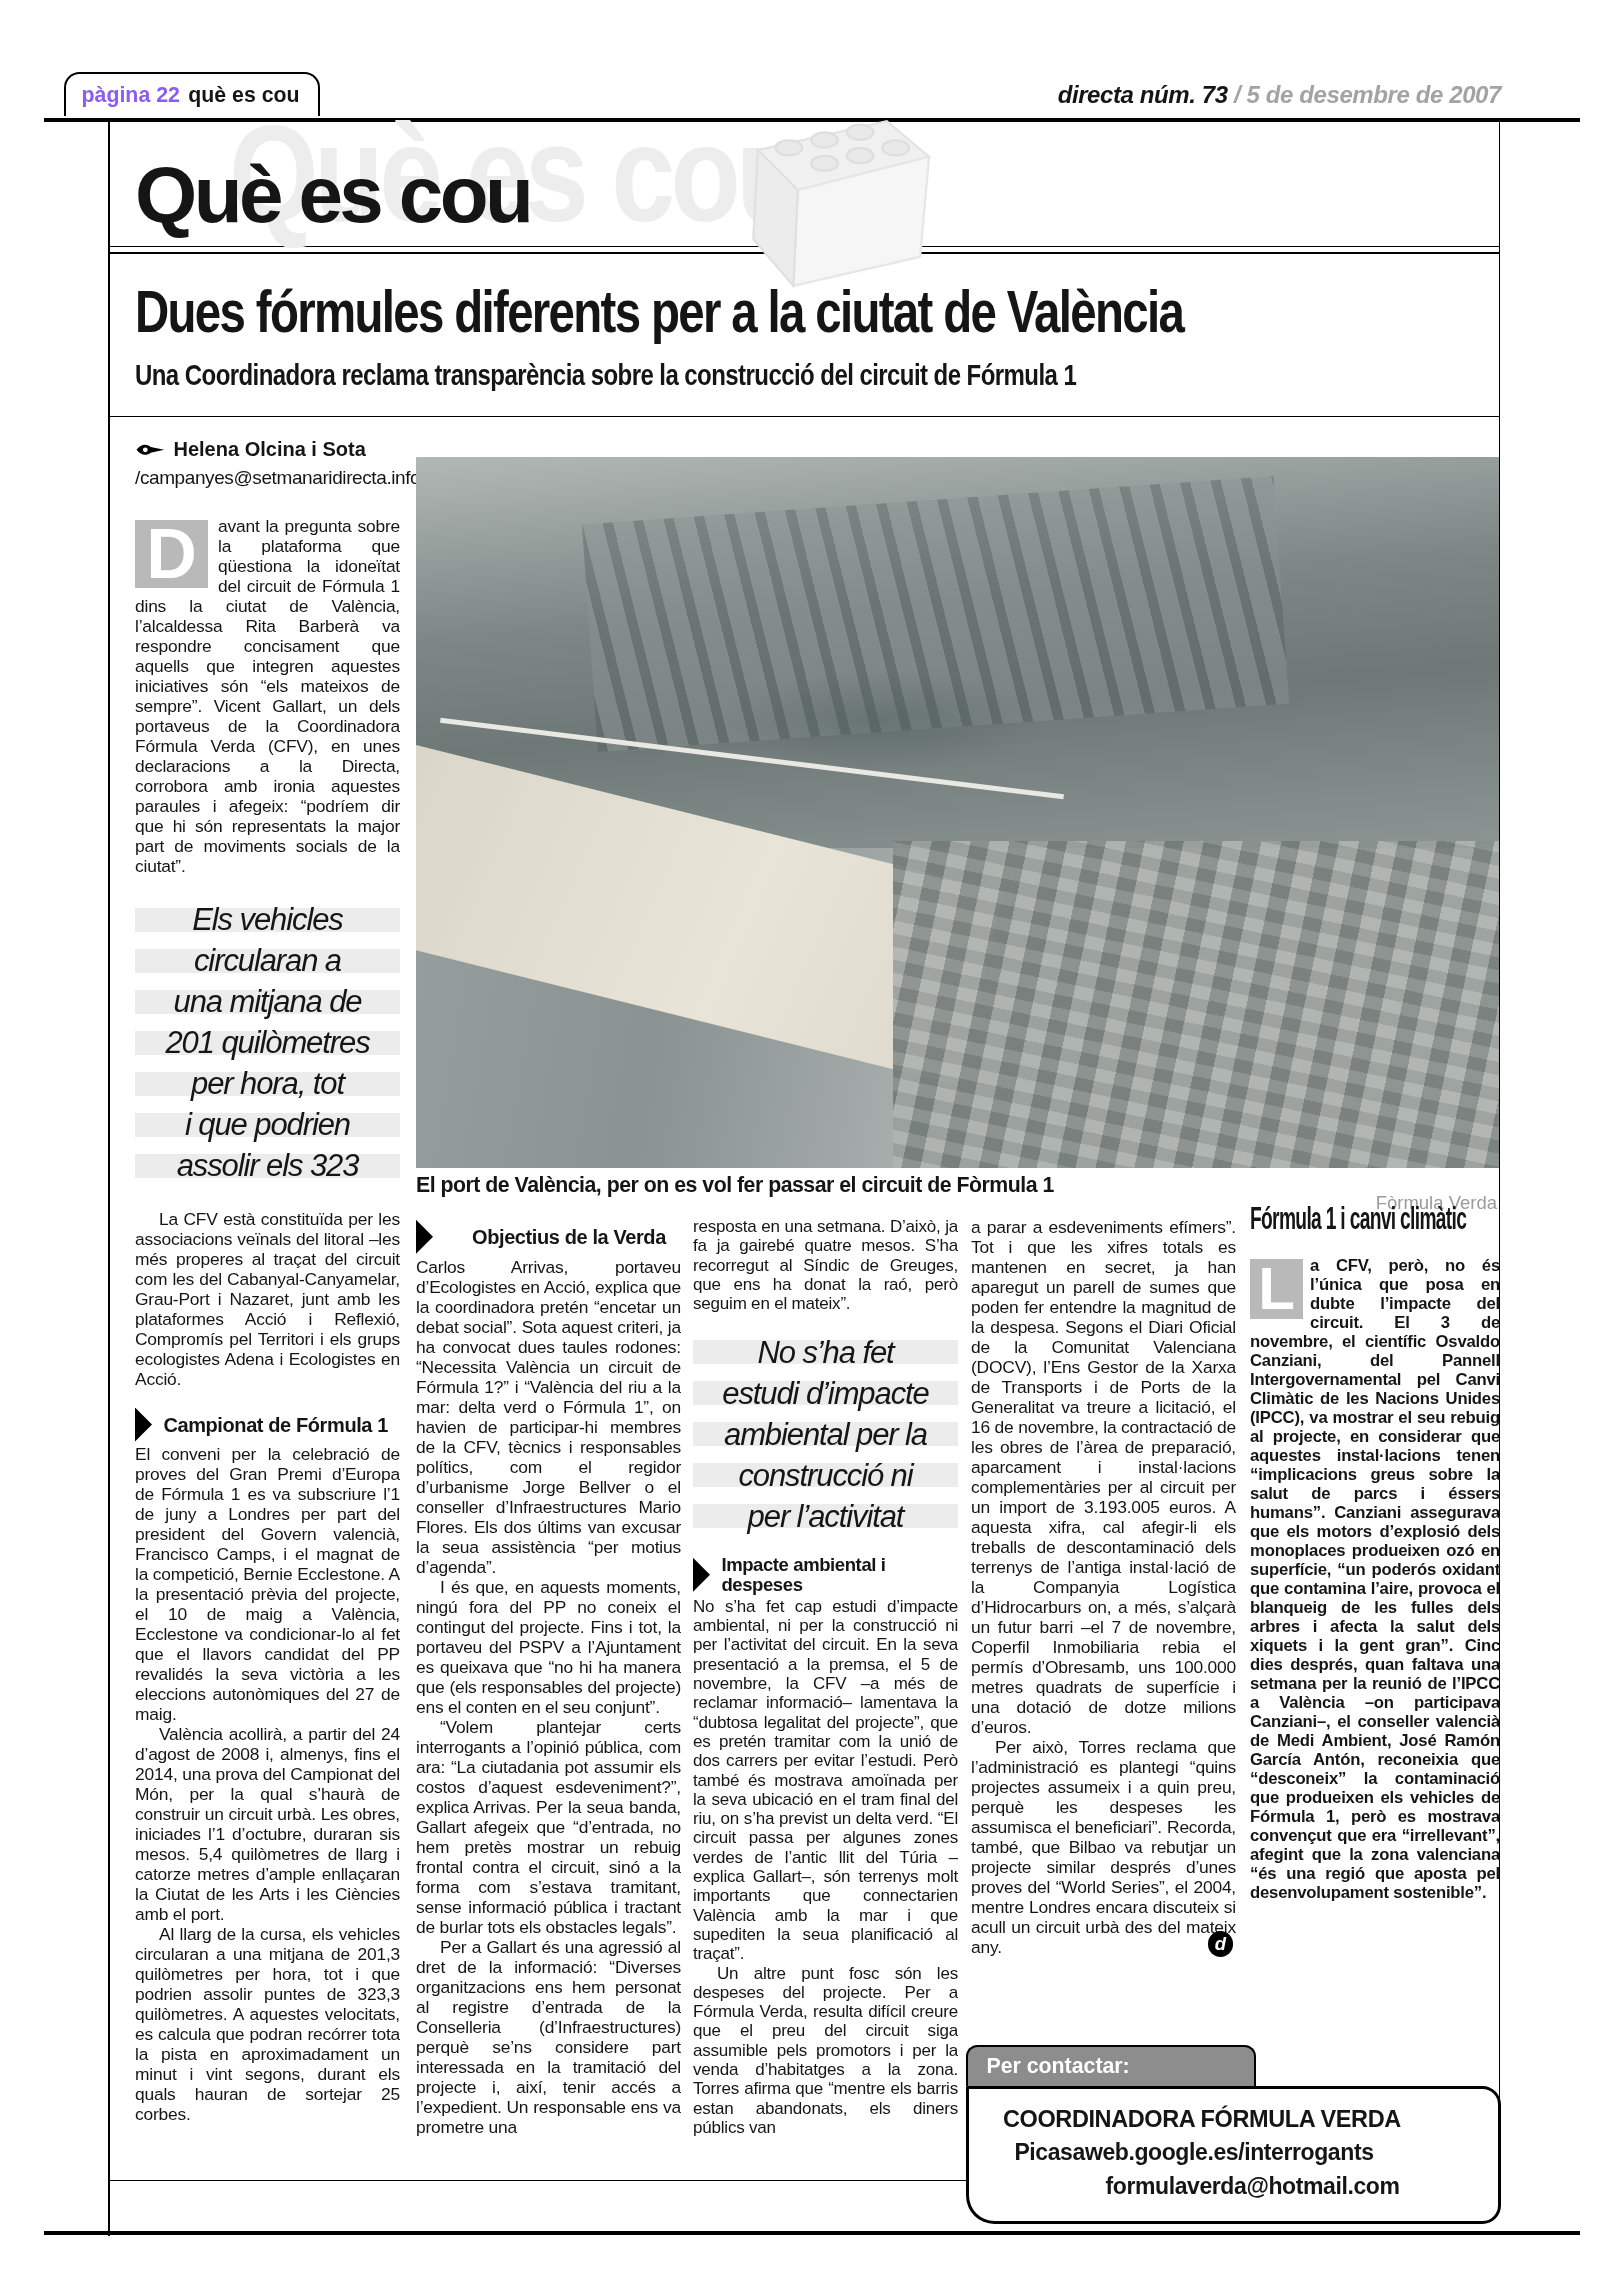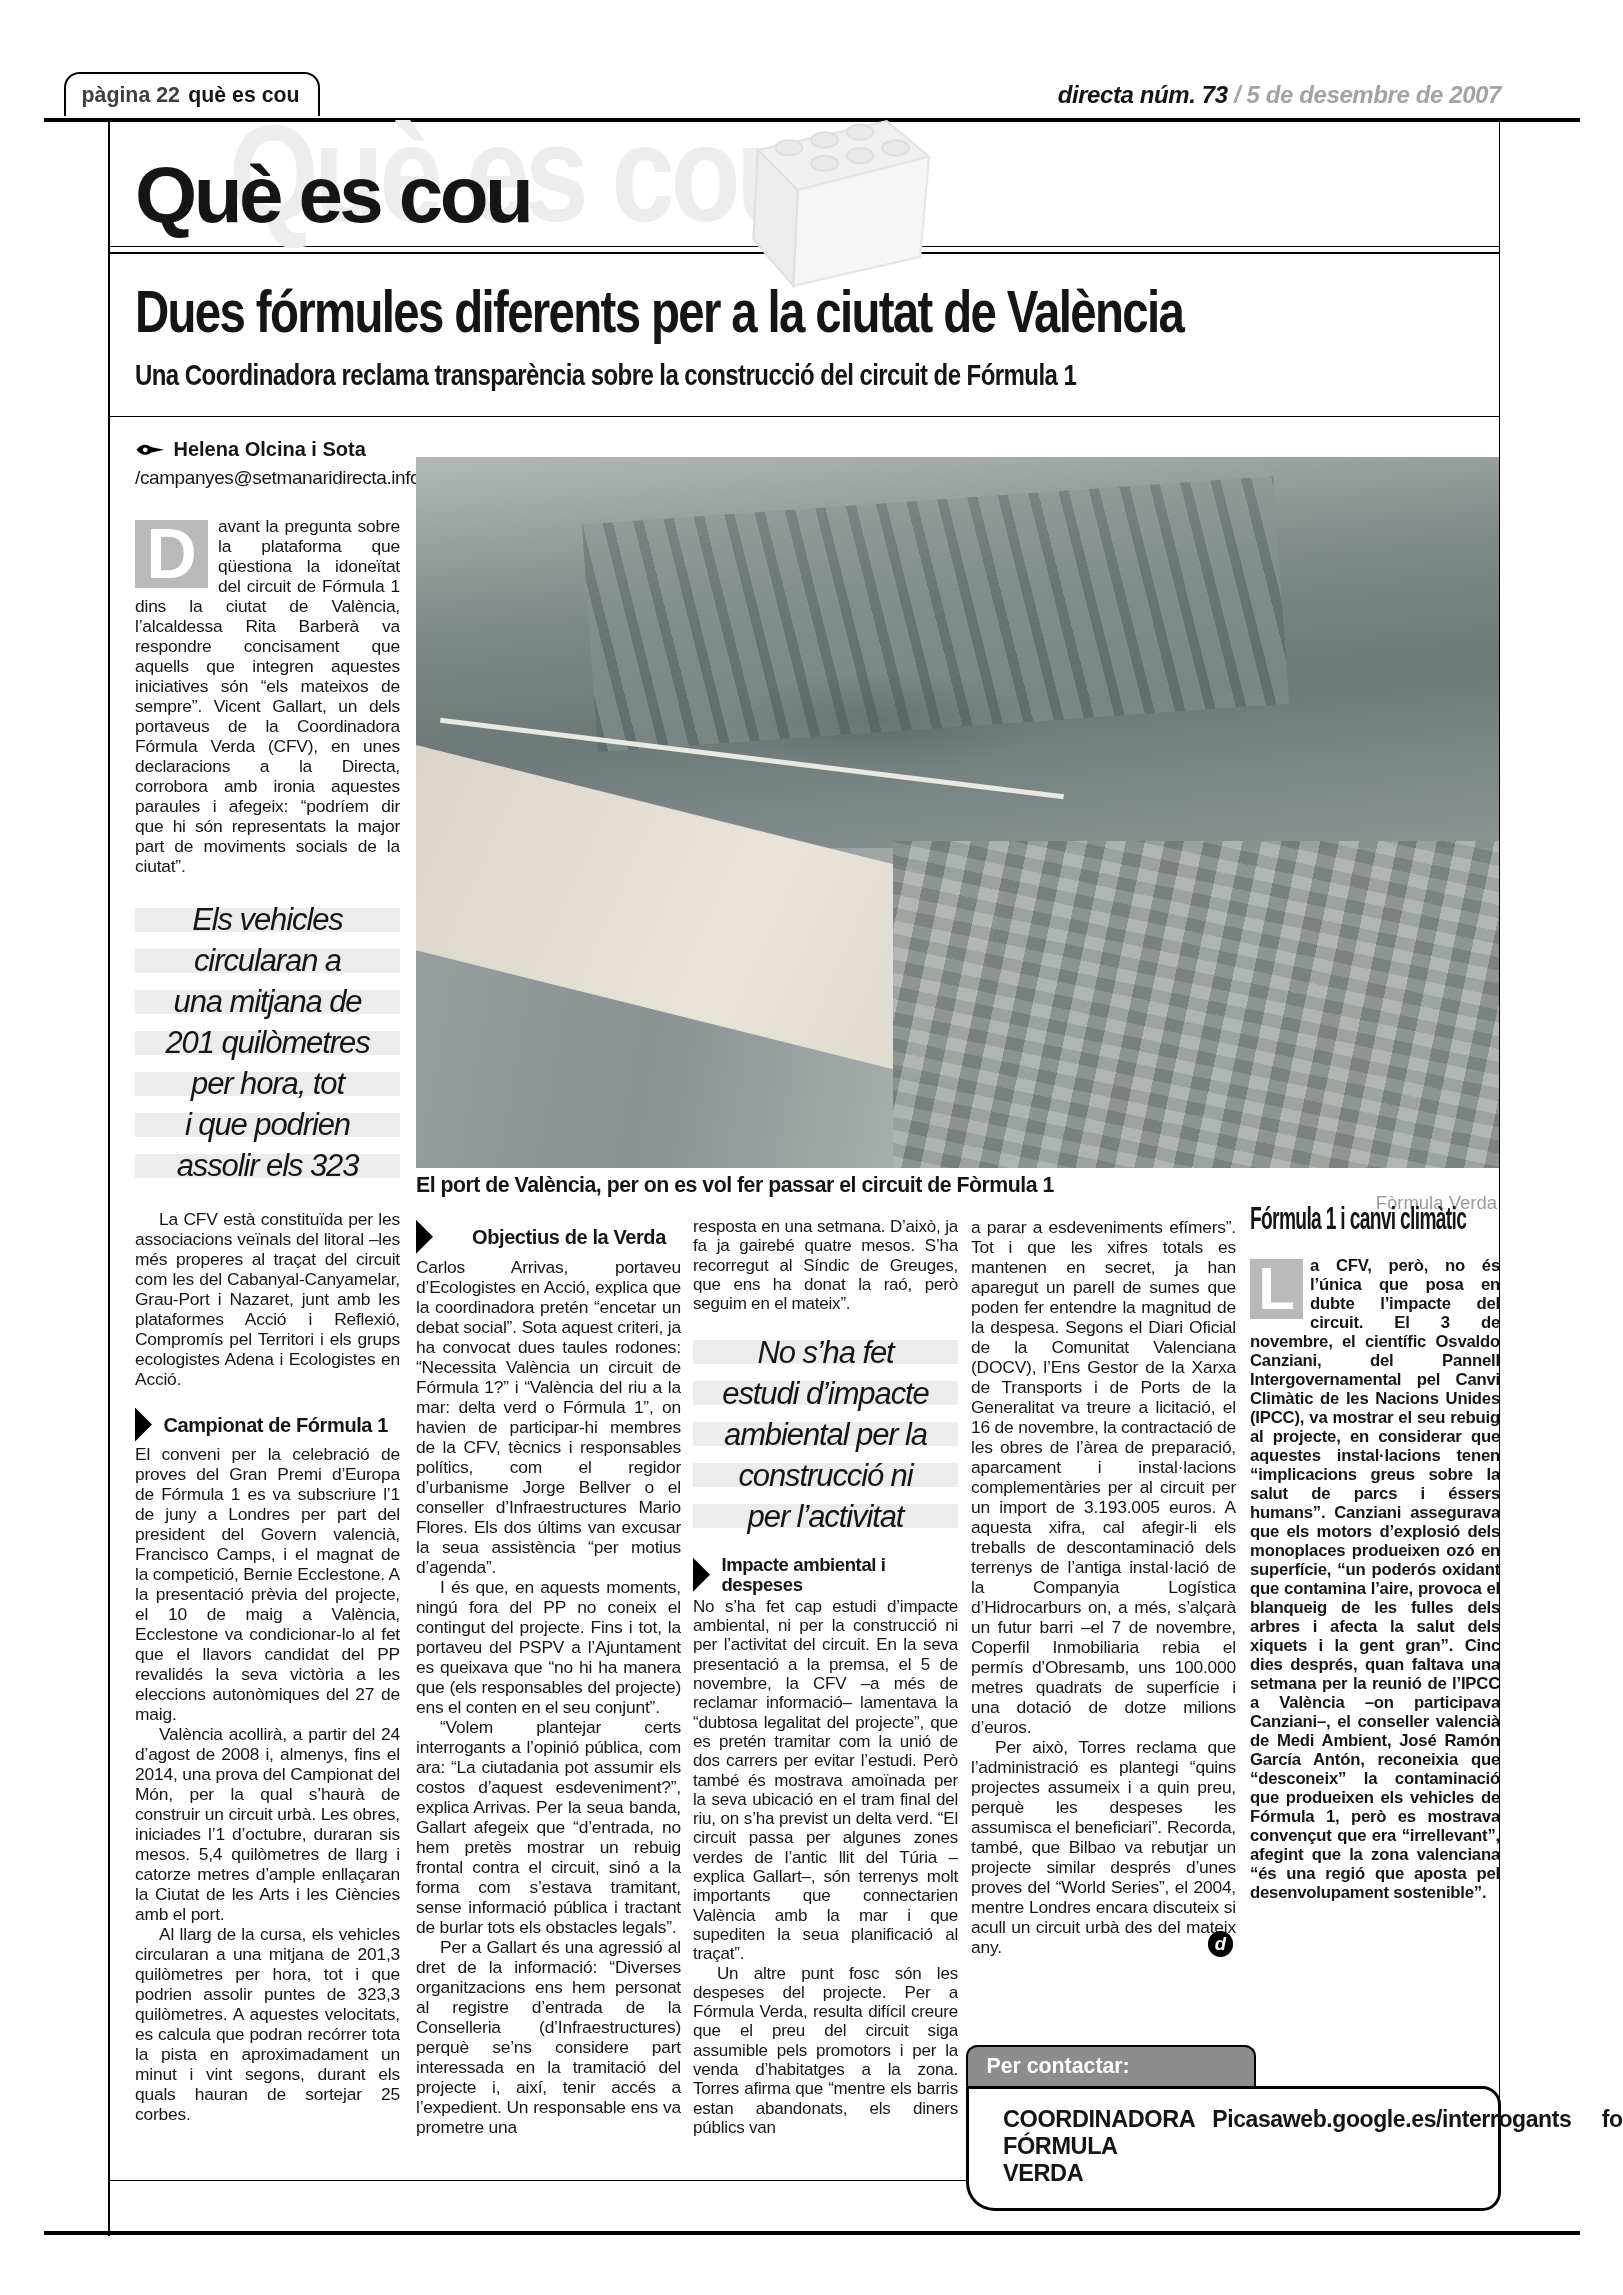--- a/index.html
+++ b/index.html
@@ -13,21 +13,21 @@
   .rule-content-bottom{position:absolute;left:108px;top:2180px;width:1392px;height:1.4px;background:#000;}
   .rule-bottom{position:absolute;left:44px;top:2231px;width:1536px;height:4.3px;background:#000;}
   .double-rule{position:absolute;left:108px;top:246px;width:1392px;height:5px;
                border-top:1.4px solid #000;border-bottom:2.8px solid #000;}
   .rule-under-headline{position:absolute;left:108px;top:416px;width:1392px;height:1.4px;background:#000;}
 
   
   .page-tab{position:absolute;left:64px;top:72px;height:44px;min-width:213px;border:2.8px solid #000;
             border-bottom:none;border-radius:15.6px 15.6px 0 0;background:#fff;display:flex;align-items:center;
             gap:8.5px;padding:0 18.5px 0 15.6px;font-weight:bold;font-size:21.3px;box-sizing:border-box;}
-  .page-tab .pg{color:#404040;}
+  .page-tab .pg{color:#8b5cf6;}
   .issue-line{position:absolute;right:122px;top:81px;font-size:24px;font-weight:bold;font-style:italic;
               letter-spacing:-0.4px;white-space:nowrap;}
   .issue-line .sep,.issue-line .date{color:#a3a3a3;}
 
   
   .ghost-title{position:absolute;left:229px;top:105px;font-size:137px;font-weight:bold;color:#ededed;
                letter-spacing:-5.7px;white-space:nowrap;transform:scaleX(.84);transform-origin:left;z-index:1;line-height:1;}
   .lego{position:absolute;left:700px;top:110px;width:249px;height:178px;z-index:1;}
   .section-title{position:absolute;left:135px;top:155px;font-size:80px;font-weight:bold;letter-spacing:-3.6px;
                  white-space:nowrap;z-index:2;line-height:1;}
@@ -96,21 +96,21 @@
                  transform:scaleX(.62);transform-origin:left;margin:0 0 20px;line-height:1.1;}
   .sidebar-body{font-size:16.7px;line-height:19px;font-weight:bold;text-align:justify;letter-spacing:-0.2px;}
   .sidebar .dropcap{width:53px;height:60px;font-size:60px;line-height:60px;margin:2.8px 7.1px 1.4px 0;}
 
   
   .contact{position:absolute;left:966px;top:2045px;width:535px;}
   .contact-tab{width:290px;height:41px;background:#8d8d8d;border:2.8px solid #000;border-bottom:none;
                border-radius:11.4px 11.4px 0 0;color:#fff;font-weight:bold;font-size:21.3px;display:flex;
                align-items:center;padding-left:18.5px;box-sizing:border-box;}
   .contact-box{background:#fff;border:3.6px solid #000;border-radius:1.4px 18.5px 18.5px 28.4px;
-               padding:17px 20px 21.3px 34px;display:flex;flex-direction:row;gap:6.4px;font-weight:bold;}
+               padding:17px 20px 21.3px 34px;display:flex;flex-direction:column;gap:6.4px;font-weight:bold;}
   .contact-org{font-size:23.5px;letter-spacing:-0.4px;}
   .contact-web{font-size:23px;margin-left:11.4px;letter-spacing:-0.4px;}
   .contact-email{font-size:23px;margin-left:24px;letter-spacing:-0.4px;text-align:center;}
 </style>
 </head>
 <body>
 
 <div class="page">
 
   <div class="page-tab">

